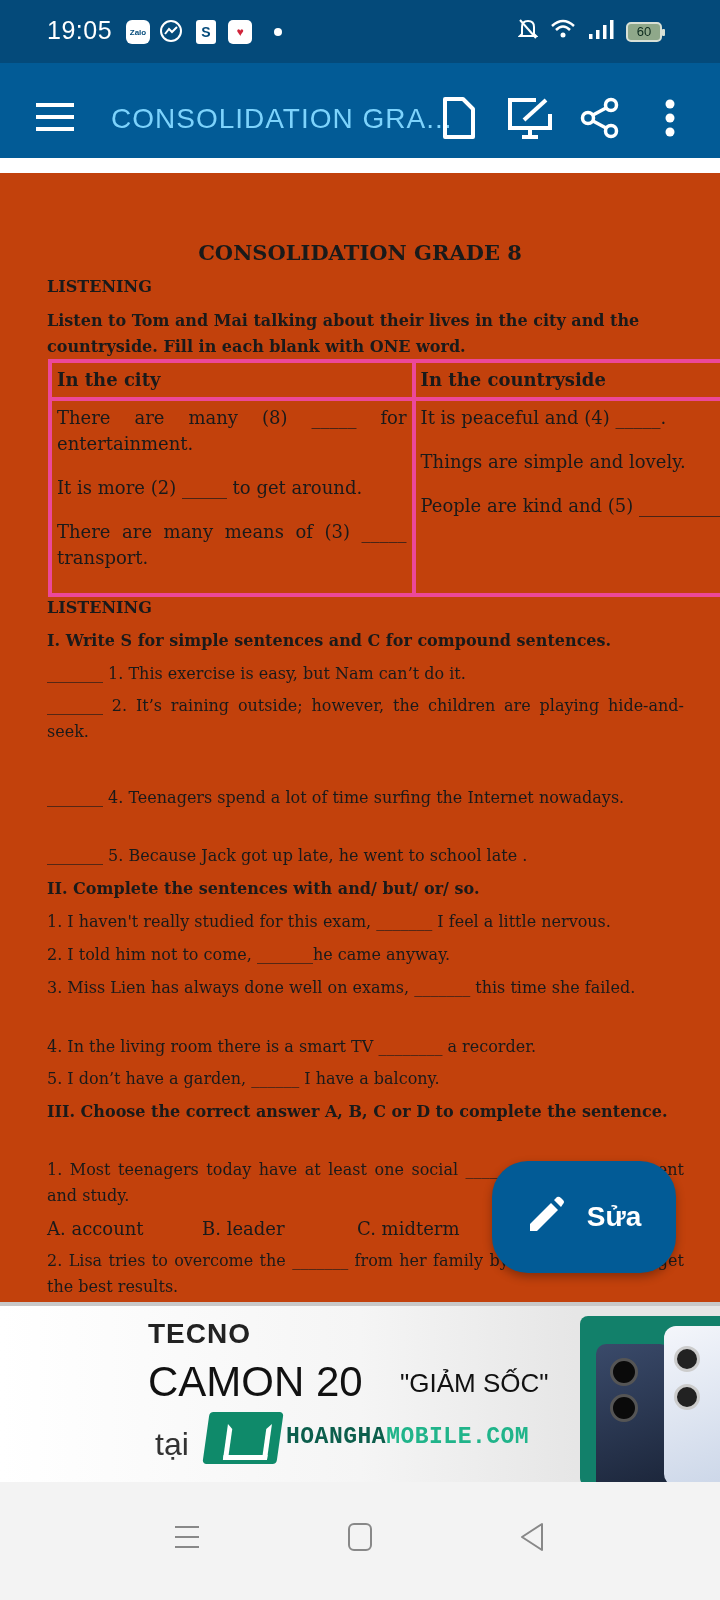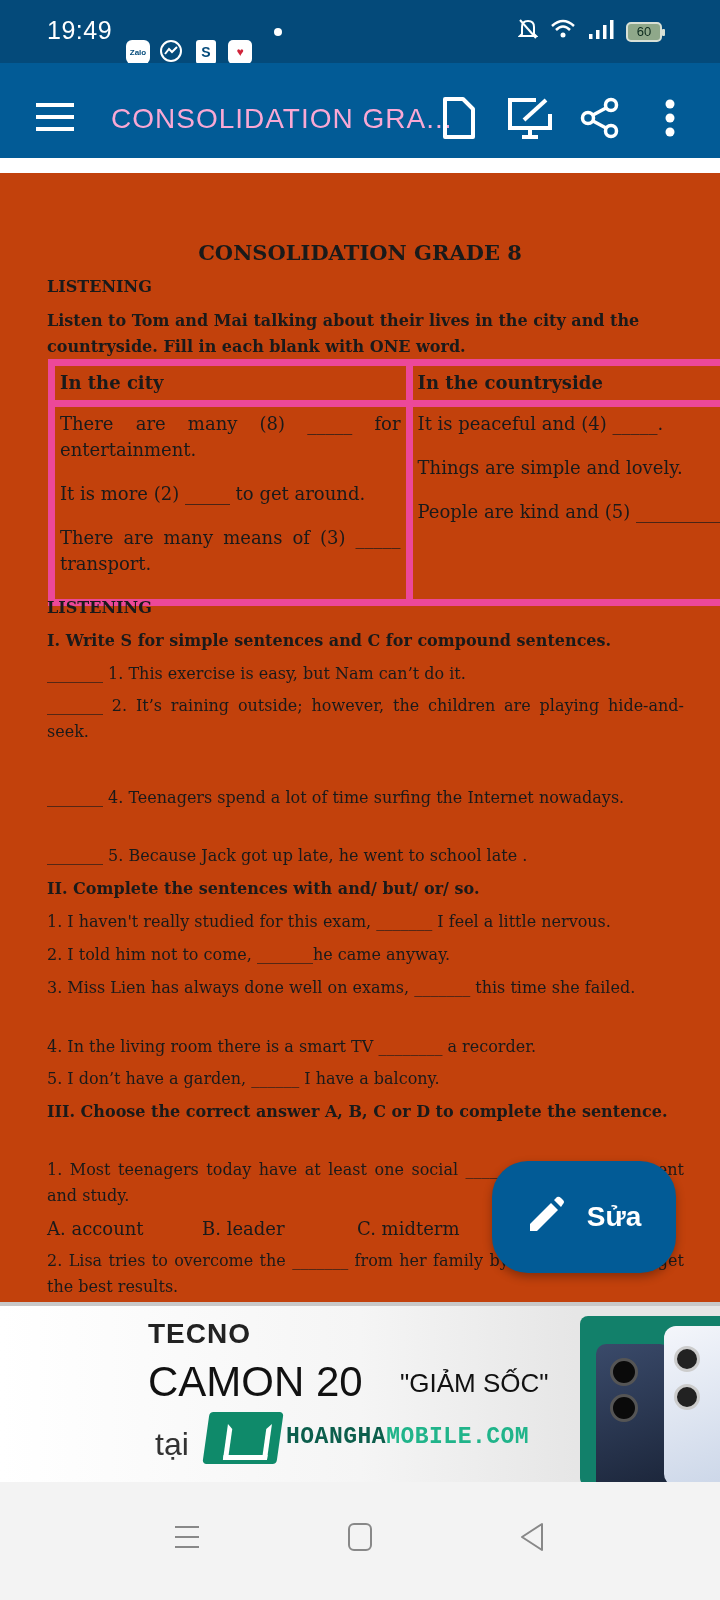--- a/index.html
+++ b/index.html
@@ -2,49 +2,49 @@
 <html><head>
 <meta charset="utf-8">
 <style>
   * { box-sizing: border-box; margin: 0; padding: 0; }
   html, body { width: 720px; height: 1600px; overflow: hidden; background: #ffffff; }
   body { position: relative; font-family: "DejaVu Serif", serif; color: #1a1a1a; }
 
   
   .status-bar { position: absolute; left: 0; top: 0; width: 720px; height: 63px; background: #044a7a; color: #fff; font-family: "Liberation Sans", sans-serif; }
   .status-time { position: absolute; left: 47px; top: 16px; font-size: 25px; letter-spacing: 0.5px; }
-  .sb-icon { position: absolute; top: 20px; width: 24px; height: 24px; display: flex; align-items: center; justify-content: center; font-size: 8px; font-weight: bold; margin-top: 20px; }
+  .sb-icon { position: absolute; top: 20px; width: 24px; height: 24px; display: flex; align-items: center; justify-content: center; font-size: 8px; font-weight: bold; }
   .sb-zalo { left: 126px; background: #fff; color: #044a7a; border-radius: 6px; }
   .sb-mess { left: 160px; border: 2px solid #fff; border-radius: 50%; width: 22px; height: 22px; }
   .sb-shop { left: 196px; background: #fff; color: #044a7a; border-radius: 3px; width: 20px; font-size: 14px; }
   .sb-viet { left: 228px; background: #fff; color: #d0243a; border-radius: 5px; font-size: 12px; }
   .sb-dot { position: absolute; left: 274px; top: 28px; width: 8px; height: 8px; background: #fff; border-radius: 50%; }
   .sb-right { position: absolute; right: 58px; top: 18px; display: flex; align-items: center; gap: 12px; font-size: 18px; }
   .battery { width: 36px; height: 20px; background: #8fa88a; border: 2px solid #d8e0d6; border-radius: 5px; color: #0c2b1e; font-size: 13px; display: flex; align-items: center; justify-content: center; position: relative; }
   .battery::after { content: ""; position: absolute; right: -5px; top: 5px; width: 3px; height: 7px; background: #d8e0d6; border-radius: 1px; }
 
   
-  .app-bar { position: absolute; left: 0; top: 63px; width: 720px; height: 95px; background: #025b96; color: #f9a8d4; }
+  .app-bar { position: absolute; left: 0; top: 63px; width: 720px; height: 95px; background: #025b96; color: #7dd3fc; }
   .menu-btn { position: absolute; left: 36px; top: 40px; width: 38px; height: 30px; cursor: pointer; }
   .menu-btn span { display: block; height: 4px; background: #fff; margin-bottom: 8px; }
   .app-title { position: absolute; left: 111px; top: 40px; font-family: "Liberation Sans", sans-serif; font-size: 28px; letter-spacing: 1px; white-space: nowrap; }
   .ab-icon { position: absolute; top: 33px; width: 44px; height: 44px; cursor: pointer; }
   .ab-doc { left: 437px; }
   .ab-edit { left: 506px; }
   .ab-share { left: 578px; }
   .ab-more { left: 648px; }
 
   
   .doc { position: absolute; left: 0; top: 173px; width: 720px; height: 1130px; background: #c2410c; overflow: hidden; }
   .doc-title { position: absolute; left: 0; width: 720px; top: 67px; text-align: center; font-weight: bold; font-size: 21px; }
   .p { position: absolute; left: 47px; width: 637px; font-size: 16px; line-height: 26px; }
   .b { font-weight: bold; }
   .justify { text-align: justify; text-align-last: left; }
   .table { position: absolute; left: 48px; top: 186px; width: 690px; border: 1px solid #222; border-collapse: collapse; font-size: 18px; }
-  .table td { border: 7px solid #ec4899; vertical-align: top; padding: 4px 5px; line-height: 26px; }
+  .table td { border: 4px solid #ec4899; vertical-align: top; padding: 4px 5px; line-height: 26px; }
   .table .h { font-weight: bold; height: 37px; }
   .cell-line { margin-bottom: 18px; }
   .fill-just { text-align: justify; text-align-last: left; }
 
   
   .fab { position: absolute; left: 492px; top: 1161px; width: 184px; height: 112px; background: #025b96; border-radius: 36px; box-shadow: 0 4px 10px rgba(0,0,0,0.3); color: #fff; display: flex; align-items: center; justify-content: center; gap: 22px; cursor: pointer; }
   .fab-label { font-family: "Liberation Sans", sans-serif; font-weight: bold; font-size: 28px; }
 
   
   .ad-divider { position: absolute; left: 0; top: 1302px; width: 720px; height: 4px; background: #c8c8c8; }
@@ -67,21 +67,21 @@
   .nav-bar { position: absolute; left: 0; top: 1482px; width: 720px; height: 118px; background: #f3f3f3; }
   .nav-btn { position: absolute; top: 30px; width: 50px; height: 50px; display: flex; align-items: center; justify-content: center; cursor: pointer; }
   .nav-menu { left: 162px; }
   .nav-home { left: 335px; }
   .nav-back { left: 507px; }
 </style>
 </head>
 <body>
 
 <div class="status-bar">
-  <div class="status-time">19:49</div>
+  <div class="status-time">19:05</div>
   <div class="sb-icon sb-zalo">Zalo</div>
   <div class="sb-icon sb-mess">
     <svg width="14" height="10" viewBox="0 0 14 10">
         <path d="M1 8 L5 3 L8 6 L13 1" stroke="#fff" stroke-width="2" fill="none"></path>
       </svg>
   </div>
   <div class="sb-icon sb-shop">S</div>
   <div class="sb-icon sb-viet">♥</div>
   <div class="sb-dot"></div>
   <div class="sb-right">

